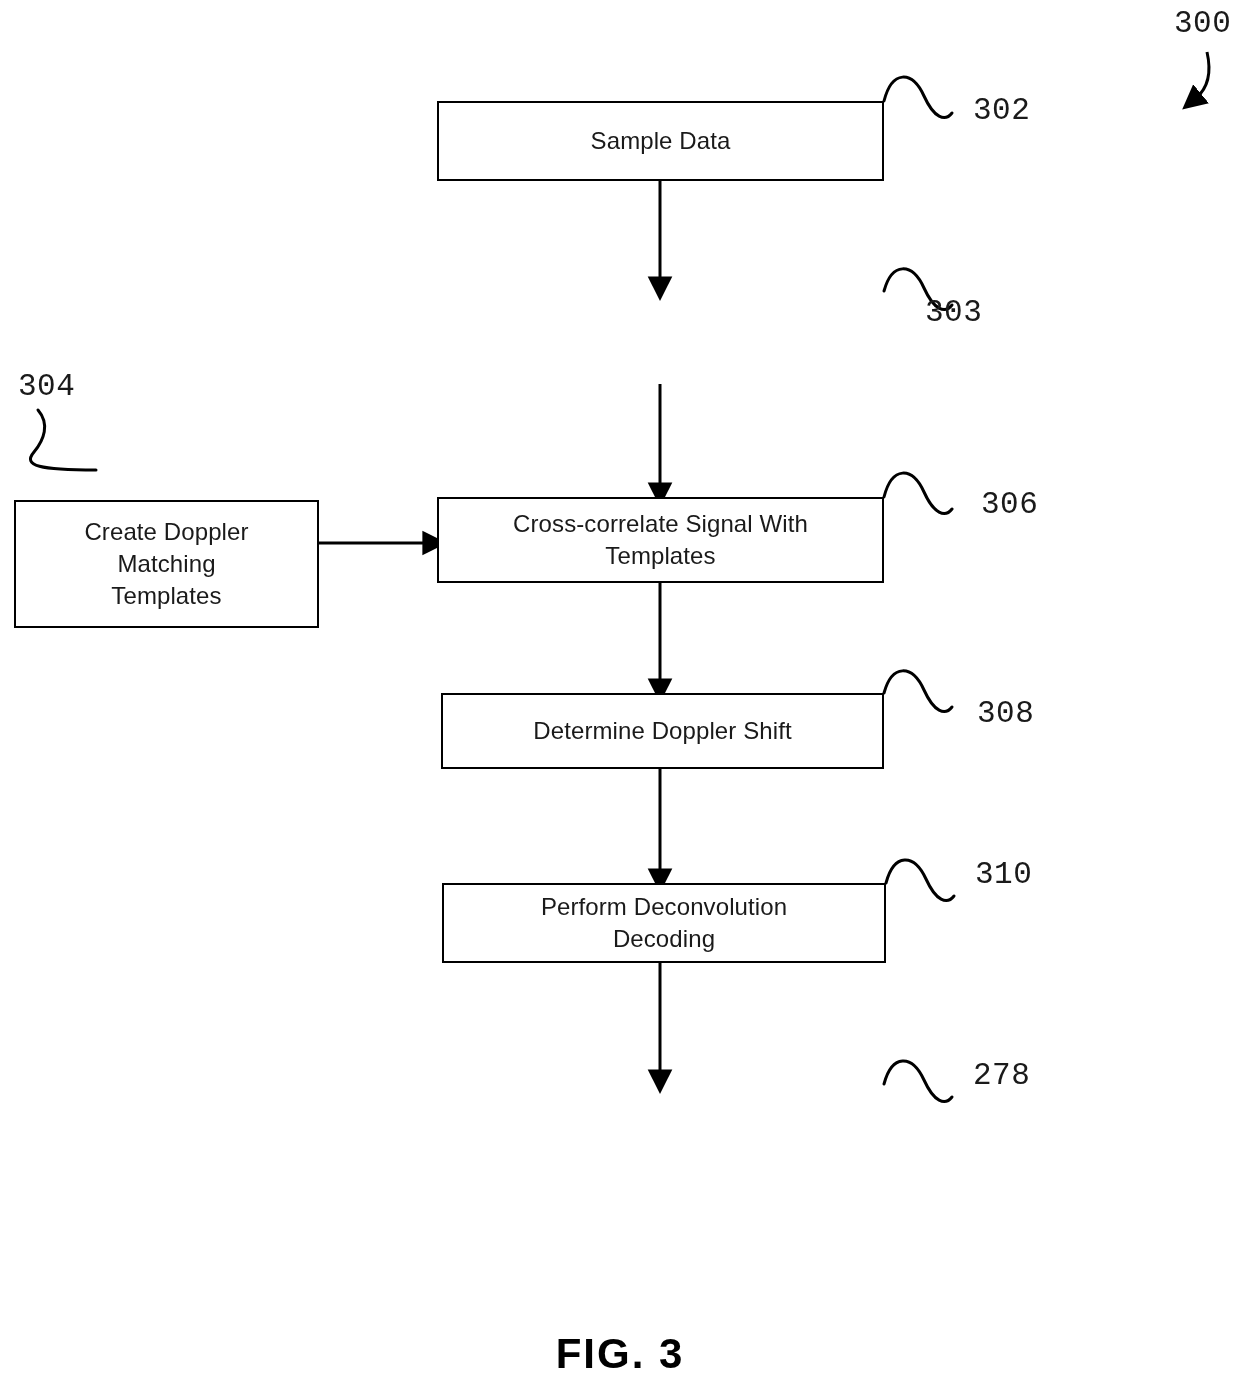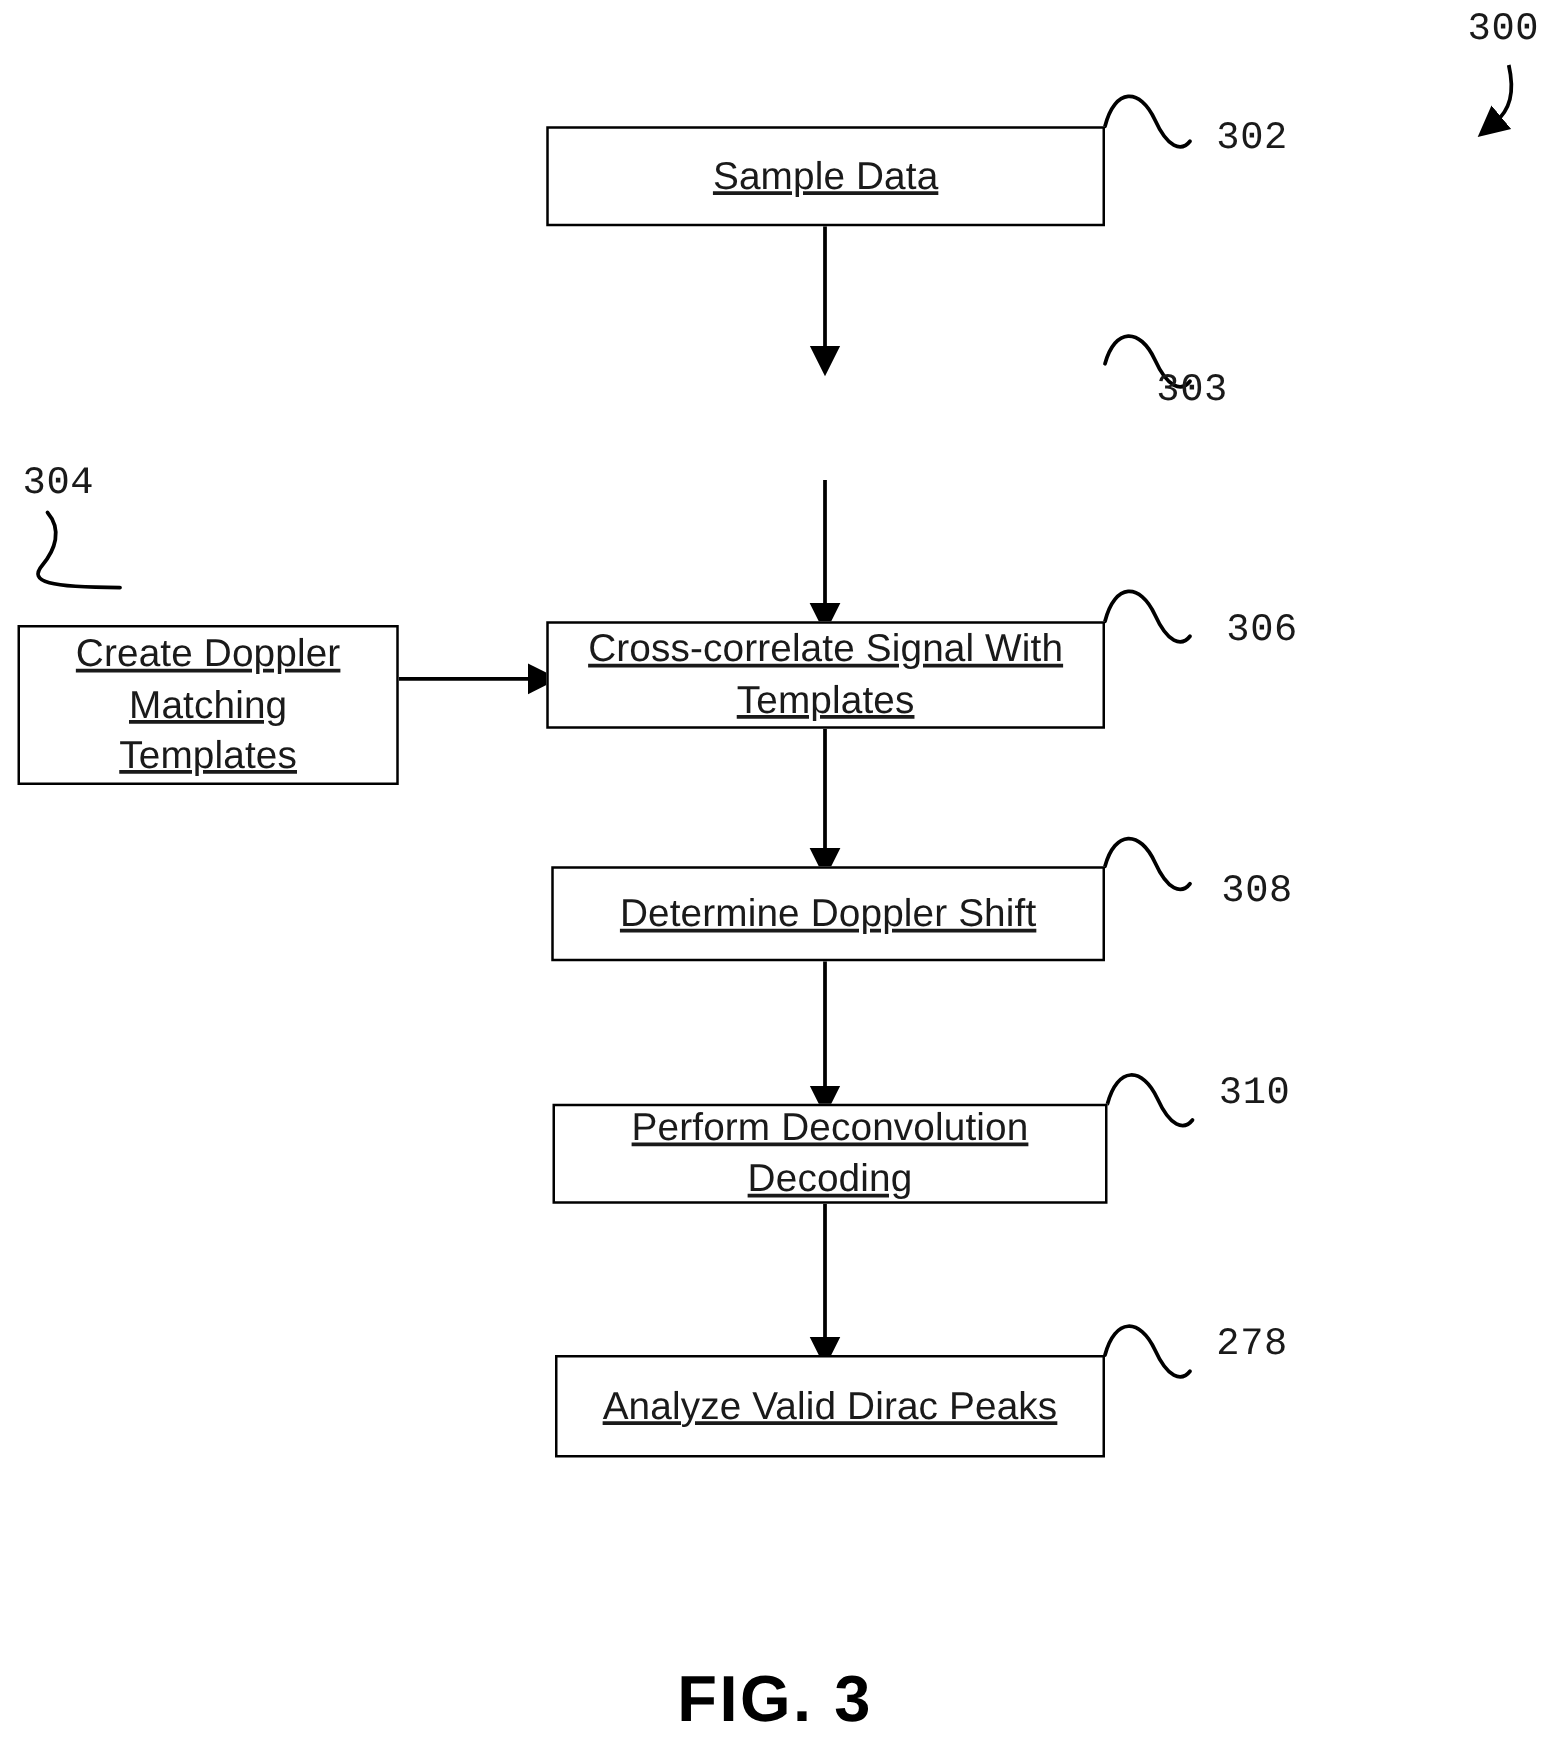--- a/index.html
+++ b/index.html
@@ -32,44 +32,43 @@
     box-sizing: border-box;
     border: 2px solid #000000;
     background: #ffffff;
     display: flex;
     align-items: center;
     justify-content: center;
     text-align: center;
   }
   .node-label {
     font-family: "Liberation Sans", sans-serif;
-    font-size: 31px;
+    font-size: 24px;
     line-height: 1.32;
     color: #1a1a1a;
     letter-spacing: 0.1px;
     padding: 0 10px;
     white-space: pre-line;
-    text-decoration: underline;
   }
   .ref-num {
     position: absolute;
     font-family: Liberation Mono, monospace;
     font-size: 31px;
     line-height: 1;
     color: #1a1a1a;
     letter-spacing: 0.5px;
     white-space: nowrap;
   }
   .fig-caption {
     position: absolute;
     left: 0;
     right: 0;
     text-align: center;
     font-family: "Liberation Sans", sans-serif;
-    font-size: 52px;
+    font-size: 42px;
     font-weight: bold;
     letter-spacing: 2px;
     color: #000000;
   }
 </style>
 </head>
 <body>
 
 <div id="figure-root">
 
@@ -135,22 +134,19 @@
     <span class="node-label">Determine Doppler Shift</span>
   </div>
   <div class="ref-num" style="left:977px; top:683px;margin-top:15px;">308</div>
 
   <div class="node-box" style="left:442px; top:883px; width:444px; height:80px;">
     <span class="node-label">Perform Deconvolution
 Decoding</span>
   </div>
   <div class="ref-num" style="left:975px; top:859px;">310</div>
 
-  <div class="node-box" style="left:444px; top:1084px; width:440px; height:82px;">
-    <span class="node-label">Analyze Valid Dirac Peaks</span>
-  </div>
   <div class="ref-num" style="left:973px; top:1060px;">278</div>
 
   <div class="ref-num" style="left:1174px; top:8px;">300</div>
 
   <div class="fig-caption" style="top:1330px;">FIG. 3</div>
 
 </div>
 
 </body></html>

